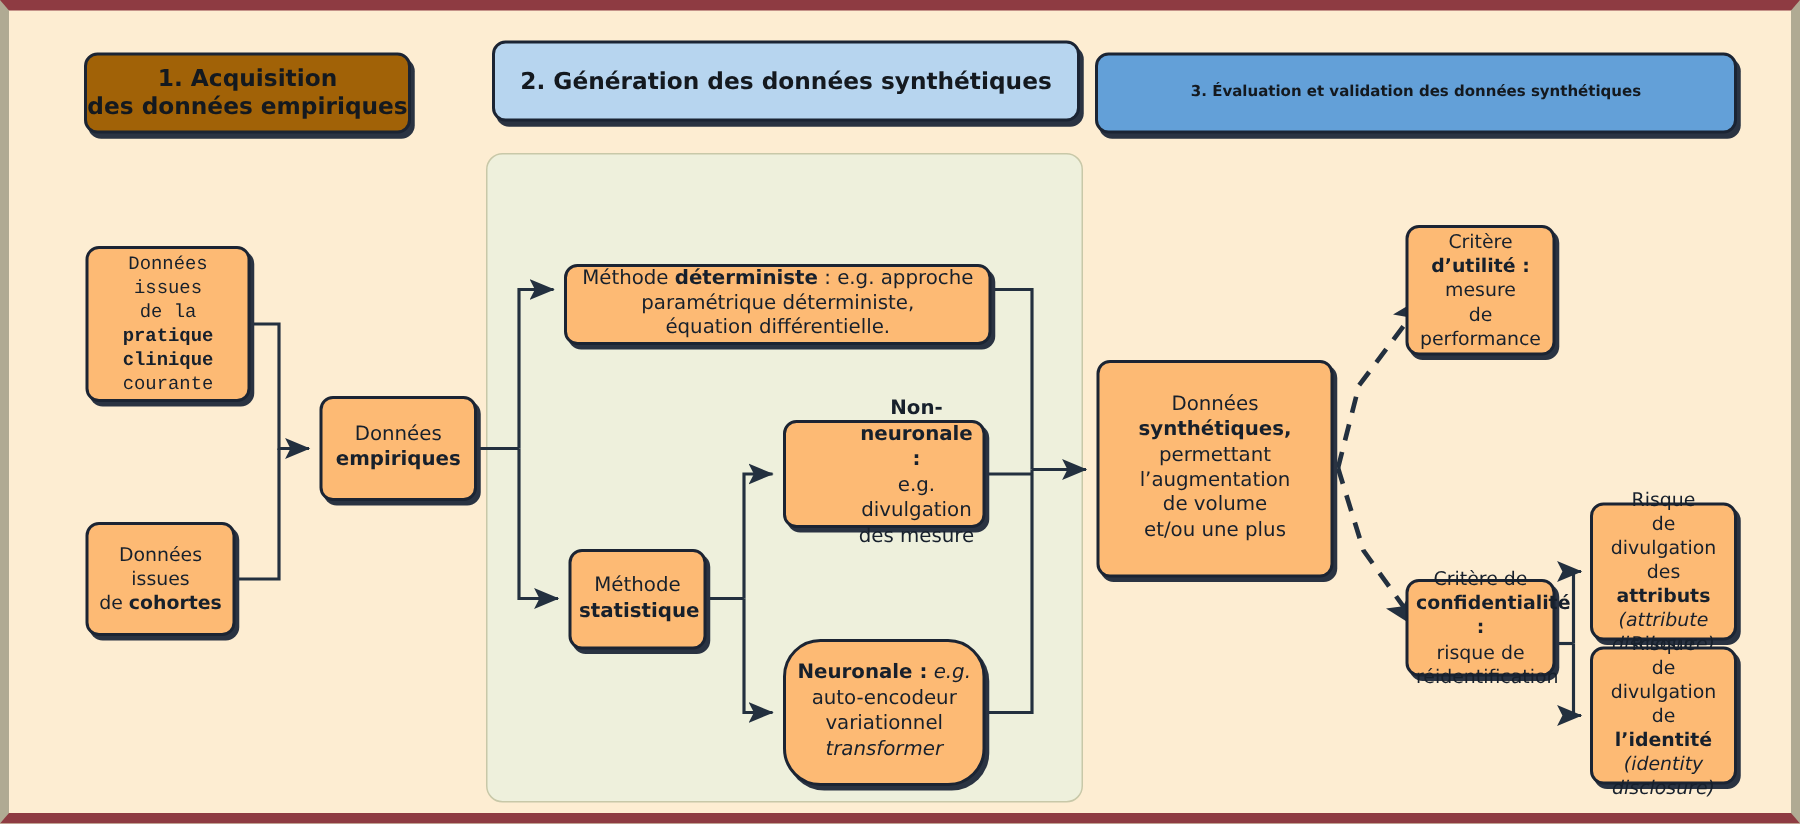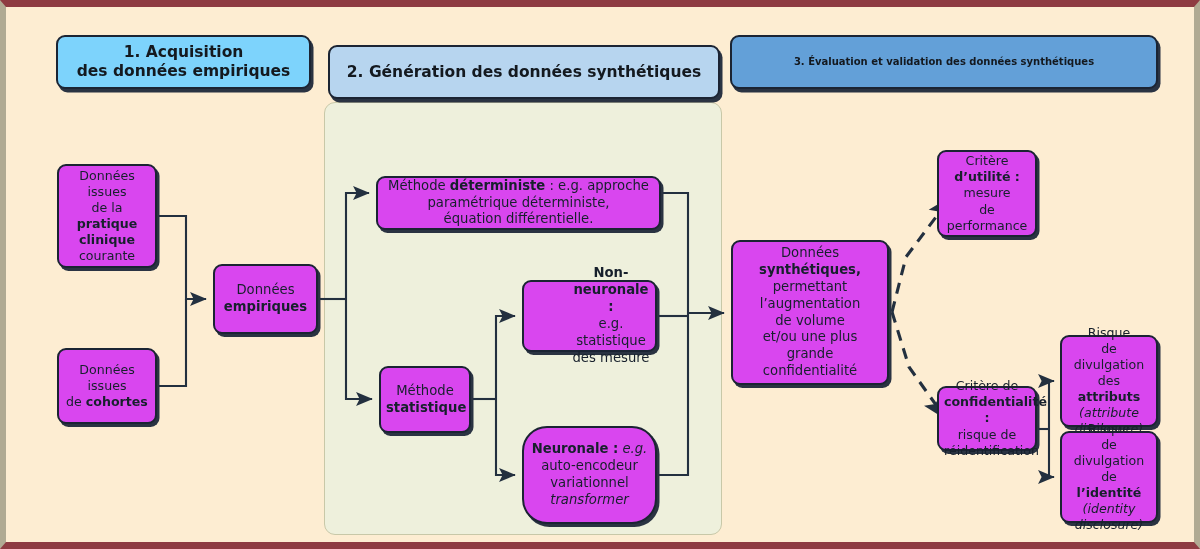--- a/index.html
+++ b/index.html
@@ -14,51 +14,51 @@
     border-top:7px solid #8e3b42;
     border-bottom:7px solid #8e3b42;
     border-left:6px solid #b0aa93;
     border-right:6px solid #b0aa93;
   }
   #canvas{position:absolute;inset:0;}
   svg.wires{position:absolute;left:0;top:0;width:1200px;height:549px;overflow:visible;pointer-events:none;}
 
   .box{
     position:absolute;box-sizing:border-box;
-    background:#d946ef;
+    background:#fdba74;
     border:2px solid #1b2433;
     border-radius:9px;
     box-shadow:2.5px 3px 0 0 #2a3342;
     display:flex;align-items:center;justify-content:center;
     text-align:center;
     color:#17202c;
     line-height:1.28;
     padding:4px 5px;
   }
   .hdr{
     position:absolute;box-sizing:border-box;
     border:2.5px solid #1b2433;
     border-radius:9px;
     box-shadow:2.5px 3.5px 0 0 #2a3342;
     display:flex;align-items:center;justify-content:center;
     text-align:center;
     font-weight:bold;
     color:#14191f;
     line-height:1.2;
   }
-  #hdr1{left:50px;top:28px;width:255px;height:54px;background:#7dd3fc;font-size:15.5px;}
-  #hdr2{left:322px;top:38px;width:392px;height:54px;background:#b7d5ef;font-size:15.5px;}
+  #hdr1{left:50px;top:28px;width:218px;height:54px;background:#a16207;font-size:15.5px;}
+  #hdr2{left:322px;top:20px;width:392px;height:54px;background:#b7d5ef;font-size:15.5px;}
   #hdr3{left:724px;top:28px;width:428px;height:54px;background:#63a0d8;font-size:10px;text-align:center;}
 
   #greenpanel{
     position:absolute;left:318px;top:95px;width:396px;height:431px;
     background:#eef0dc;border:1.5px solid #c8c8a8;border-radius:11px;
   }
 
-  .b-clinique{left:51px;top:157px;width:100px;height:104px;font-size:12.6px;}
+  .b-clinique{left:51px;top:157px;width:110px;height:104px;font-size:12.6px;font-family:Liberation Mono, monospace;}
   .b-cohortes{left:51px;top:341px;width:100px;height:76px;font-size:12.6px;}
   .b-empiriques{left:207px;top:257px;width:105px;height:70px;font-size:13.2px;}
   .b-determ{left:370px;top:169px;width:285px;height:54px;font-size:13.2px;}
   .b-stat{left:373px;top:359px;width:92px;height:67px;font-size:13.2px;}
   .b-nonneur{left:516px;top:273px;width:135px;height:72px;font-size:13.2px;padding-left:48px;}
   .b-neur{left:516px;top:419px;width:135px;height:98px;font-size:13.2px;border-radius:25px;}
   .b-synth{left:725px;top:233px;width:158px;height:145px;font-size:13.2px;}
   .b-util{left:931px;top:143px;width:100px;height:87px;font-size:12.6px;}
   .b-conf{left:931px;top:379px;width:100px;height:65px;font-size:12.6px;}
   .b-attr{left:1054px;top:328px;width:98px;height:92px;font-size:12.6px;}
@@ -159,21 +159,21 @@
     <div class="box b-stat">
       <span class="txt">
         <span>Méthode</span><br>
         <b>statistique</b>
       </span>
     </div>
 
     <div class="box b-nonneur">
       <span class="txt">
         <b>Non-neuronale :</b><br>
-        <span>e.g. statistique</span><br>
+        <span>e.g. divulgation</span><br>
         <span>des mesure</span>
       </span>
     </div>
 
     <div class="box b-neur">
       <span class="txt">
         <b>Neuronale :</b> <i>e.g.</i><br>
         <span>auto-encodeur</span><br>
         <span>variationnel</span><br>
         <i>transformer</i>
@@ -181,21 +181,20 @@
     </div>
 
     <div class="box b-synth">
       <span class="txt">
         <span>Données</span><br>
         <b>synthétiques,</b><br>
         <span>permettant</span><br>
         <span>l’augmentation</span><br>
         <span>de volume</span><br>
         <span>et/ou une plus</span><br>
-        <span>grande confidentialité</span>
       </span>
     </div>
 
     <div class="box b-util">
       <span class="txt">
         <span>Critère</span><br>
         <b>d’utilité :</b><br>
         <span>mesure</span><br>
         <span>de performance</span>
       </span>

